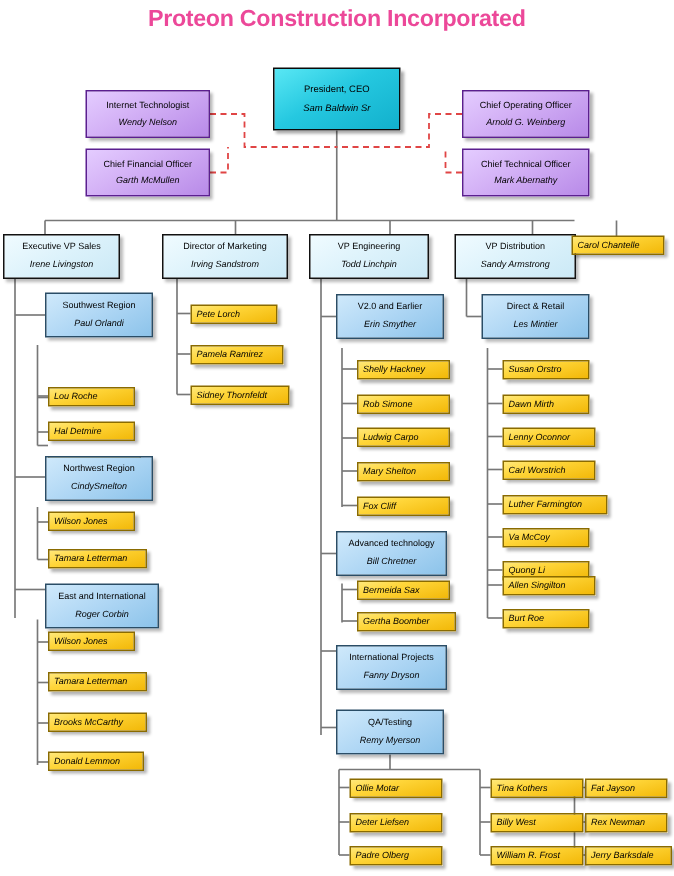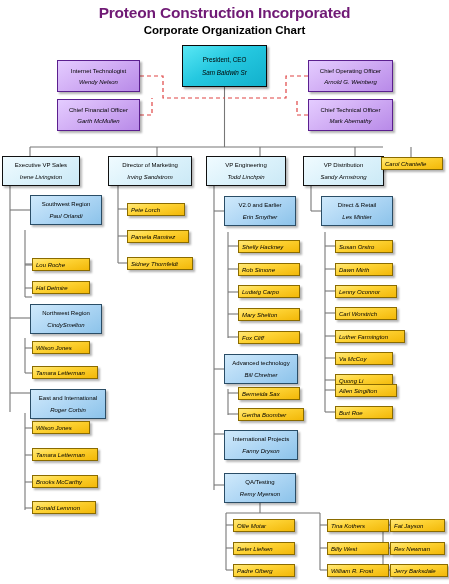--- a/index.html
+++ b/index.html
@@ -29,21 +29,21 @@
 
   .title-block {
     position: absolute;
     left: 0; top: 4px;
     width: 449px;
     text-align: center;
   }
   .title-main {
     font-size: 15.5px;
     font-weight: bold;
-    color: #701a75;
+    color: #ec4899;
     letter-spacing: -0.2px;
     line-height: 18px;
   }
   .title-sub {
     font-size: 11.5px;
     font-weight: bold;
     color: #000000;
     line-height: 14px;
     margin-top: 1px;
   }
@@ -217,21 +217,20 @@
     <g stroke="#e04545" stroke-width="1.2" fill="none" stroke-dasharray="4 3">
       <path d="M140 76 L163 76 L163 98 L224.5 98"></path>
       <path d="M140 115 L152 115 L152 98"></path>
       <path d="M308 76 L286 76 L286 98 L224.5 98"></path>
       <path d="M308 115 L297 115 L297 98"></path>
     </g>
   </svg>
 
   <div class="title-block">
     <div class="title-main">Proteon Construction Incorporated</div>
-    <div class="title-sub">Corporate Organization Chart</div>
   </div>
 
   <div class="node n-pres" style="left:182px; top:45px; width:85px; height:42px;">
     <div class="t1">President, CEO</div>
     <div class="t2">Sam Baldwin Sr</div>
   </div>
 
   <div class="node n-exec" style="left:57px; top:60px; width:83px; height:32px;">
     <div class="t1">Internet Technologist</div>
     <div class="t2">Wendy Nelson</div>

